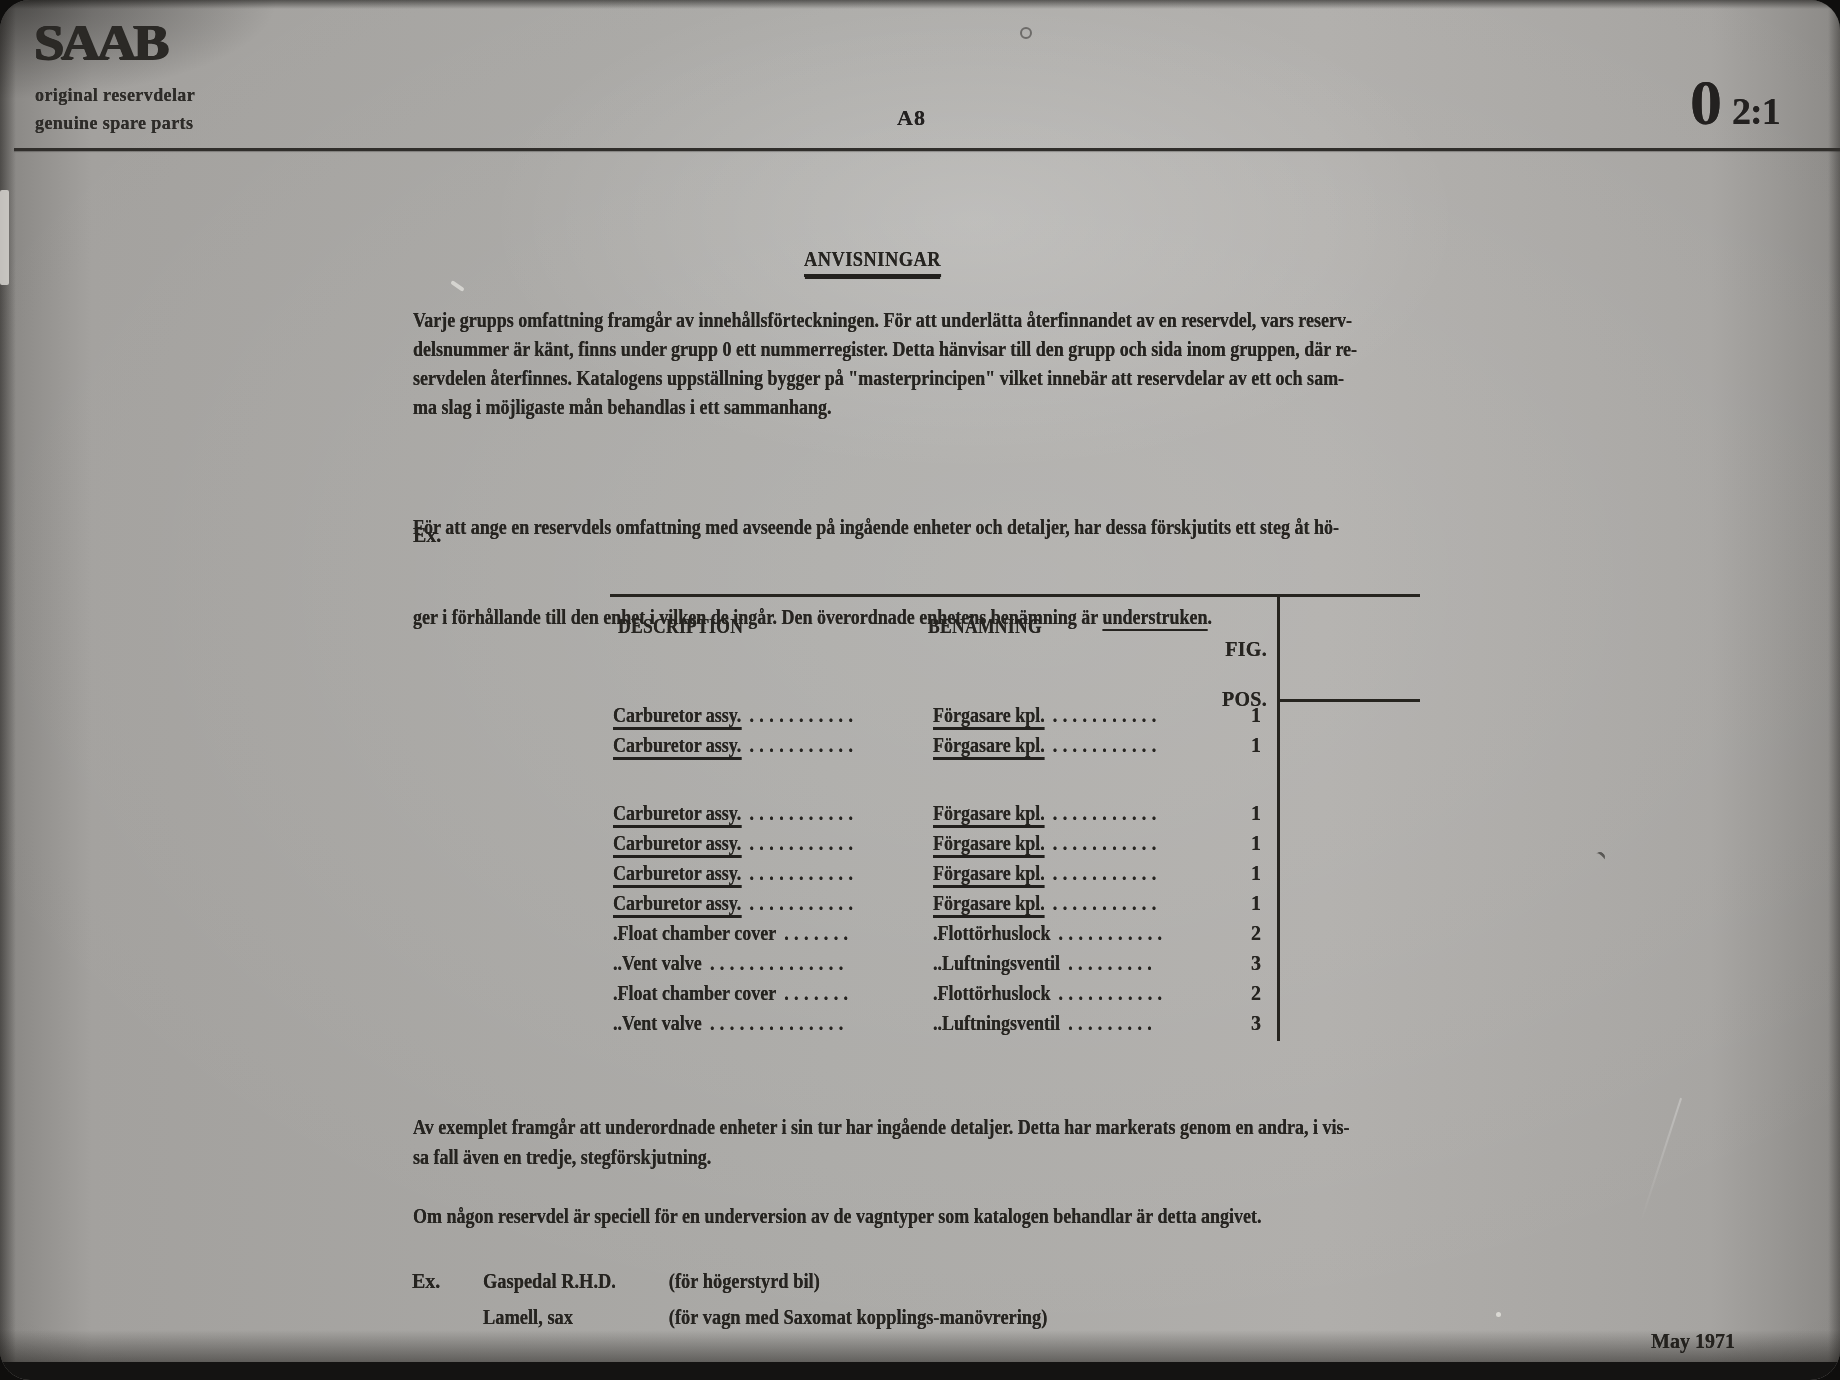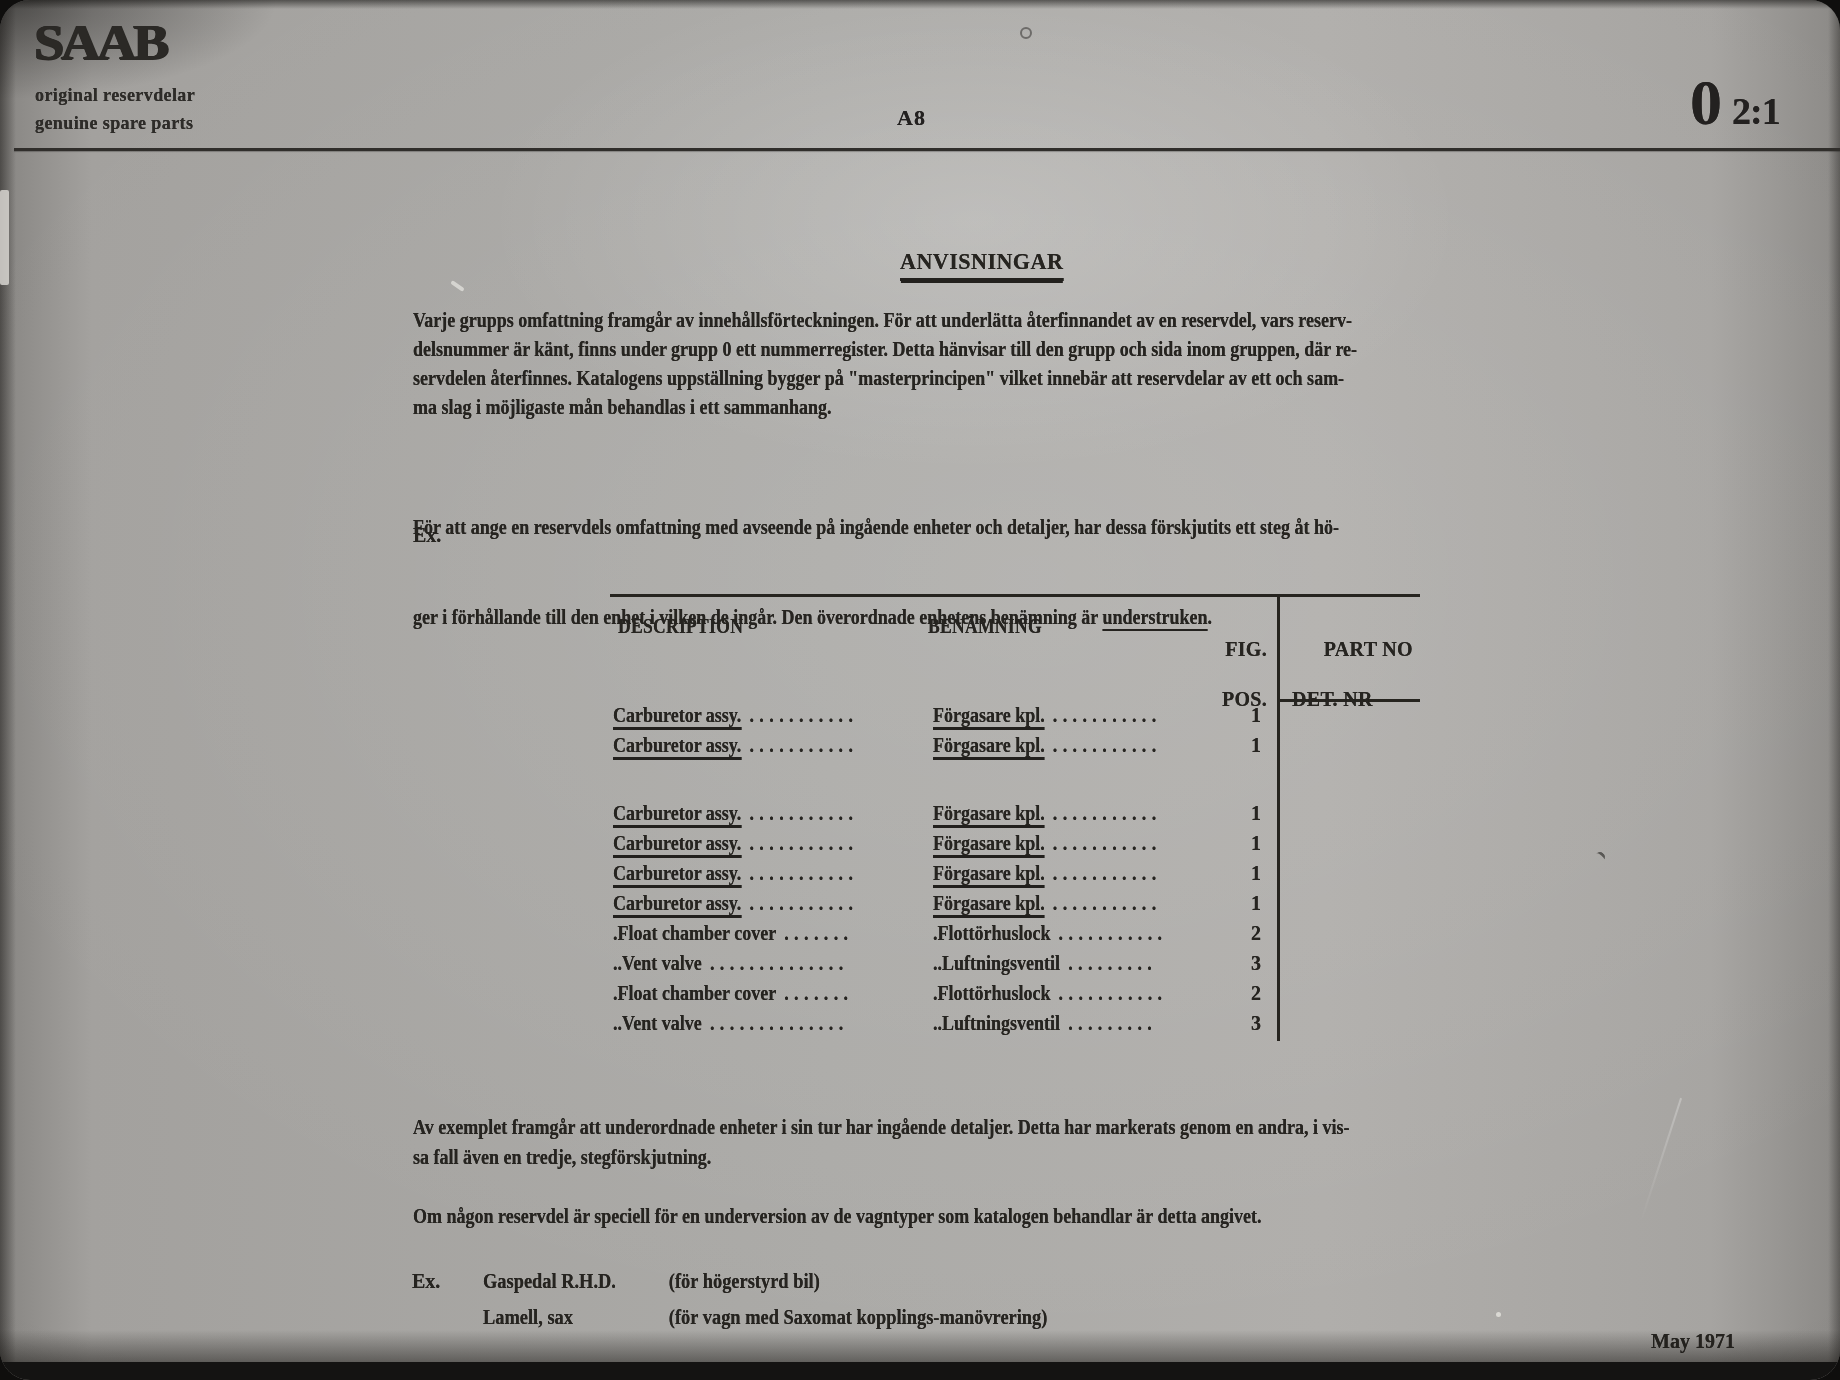--- a/index.html
+++ b/index.html
@@ -38,21 +38,21 @@
   }
   .tagline { left:35px; font-size:19px; letter-spacing:0.4px; color:#2e2c29; transform:scaleX(0.95); transform-origin:0 0; white-space:pre; }
   .tag1 { top:84px; } .tag2 { top:112px; }
   .page-code { left:897px; top:105px; font-size:22px; letter-spacing:1px; color:#232120; }
   .corner-code { left:1690px; top:66px; display:flex; align-items:baseline; color:#232120; }
   .corner-big { font-size:64px; line-height:1.15; }
   .corner-small { font-size:38px; margin-left:10px; letter-spacing:-1px; }
   .hrule { left:14px; width:1826px; top:148px; height:3px; background:#302e2b; box-shadow:0 1px 1px rgba(0,0,0,0.25); }
 
   
-  .doc-title { left:900px; top:248px; font-size:24px; letter-spacing:0.5px; }
+  .doc-title { left:804px; top:248px; font-size:20px; letter-spacing:0.5px; }
   .title-inner { display:inline-block; transform:scaleX(0.92); transform-origin:0 0; border-bottom:3px solid #23211e; padding-bottom:3px; box-shadow:0 3px 0 -1px #23211e; }
 
   
   .para { left:413px; font-size:20px; line-height:29px; white-space:pre; transform:scaleX(0.90); transform-origin:0 0; width:1400px; }
   .p1 { top:306px; }
   .p2 { top:452px; line-height:30px; }
   .p3 { top:1112px; line-height:30px; }
   .p4 { top:1202px; }
   .ul-term { border-bottom:2.5px solid #24221f; padding-bottom:1px; }
   .ex1 { left:413px; top:524px; font-size:20px; }
@@ -133,24 +133,20 @@
   <div class="abs ptable">
     <div class="t-line t-top"></div>
     <div class="t-line t-vert"></div>
     <div class="t-line t-part"></div>
     <div class="th th-desc">DESCRIPTION</div>
     <div class="th th-ben">BENÄMNING</div>
     <div class="th th-fig">
       <span>FIG.</span>
       <span class="th-line2">POS.</span>
     </div>
-    <div class="th th-part">
-      <span>PART NO</span>
-      <span class="th-line2">DET. NR</span>
-    </div>
 
     <div class="t-body">
       <div class="t-row u">
         <span class="cell c-desc"><span class="txt">Carburetor assy.</span><span class="dots">...........</span></span>
         <span class="cell c-ben"><span class="txt">Förgasare kpl.</span><span class="dots">...........</span></span>
         <span class="fig">1</span>
       </div>
       <div class="t-row u">
         <span class="cell c-desc"><span class="txt">Carburetor assy.</span><span class="dots">...........</span></span>
         <span class="cell c-ben"><span class="txt">Förgasare kpl.</span><span class="dots">...........</span></span>

